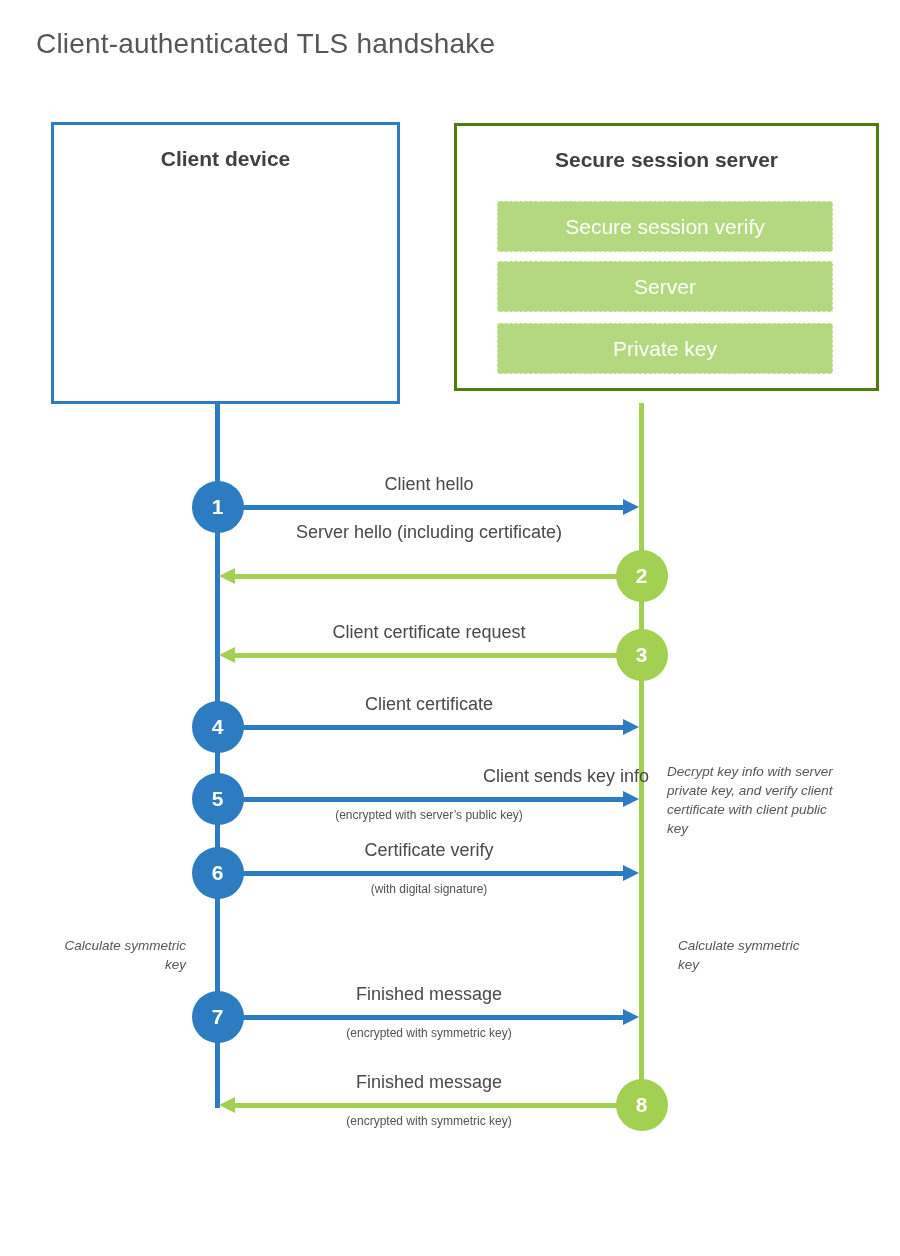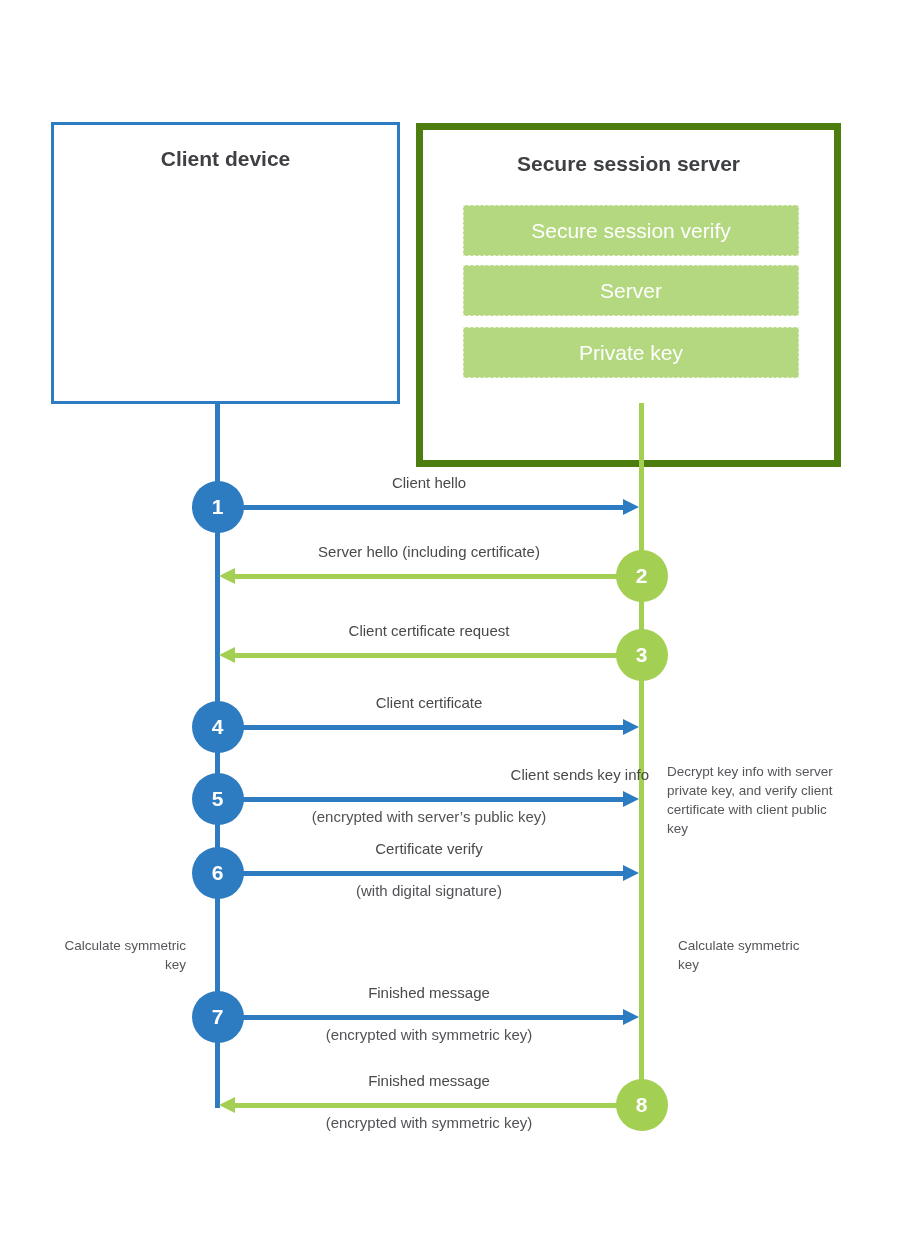--- a/index.html
+++ b/index.html
@@ -19,21 +19,21 @@
     font-weight: 300;
     color: #55565a;
     letter-spacing: 0.2px;
   }
   .entity-box {
     position: absolute;
     background: #ffffff;
     box-sizing: border-box;
   }
   .entity-box.client { left: 51px; top: 122px; width: 349px; height: 282px; border: 3px solid #2d7cc1; }
-  .entity-box.server { left: 416px; top: 123px; width: 425px; height: 344px; border: 7px solid #4d7c0f; }
+  .entity-box.server { left: 454px; top: 123px; width: 425px; height: 268px; border: 3px solid #4d7c0f; }
   .entity-title {
     margin-top: 22px;
     text-align: center;
     font-size: 21px;
     font-weight: bold;
     color: #3f4043;
   }
   .app-box {
     position: absolute;
     left: 34px; top: 74px;
@@ -64,57 +64,59 @@
   .msg-shaft { position: absolute; height: 5px; }
   .msg-shaft.blue  { background: #2d7cc1; }
   .msg-shaft.green { background: #a3cf52; }
   .msg-head { position: absolute; width: 0; height: 0; border-top: 8px solid transparent; border-bottom: 8px solid transparent; }
   .msg-head.right { border-left: 16px solid #2d7cc1; }
   .msg-head.left  { border-right: 16px solid #a3cf52; }
   .msg-label {
     position: absolute;
     left: 209px; width: 440px;
     text-align: center;
-    font-size: 15px;
+    font-size: 18px;
     color: #48494b;
   }
   .msg-sub {
     position: absolute;
     left: 209px; width: 440px;
     text-align: center;
-    font-size: 15px;
+    font-size: 12px;
     color: #515255;
   }
   .step-circle {
     position: absolute;
     width: 52px; height: 52px;
     border-radius: 50%;
     color: #ffffff;
     font-size: 21px;
     font-weight: bold;
     text-align: center;
     line-height: 52px;
   }
   .step-circle.blue  { background: #2d7cc1; }
   .step-circle.green { background: #a3cf52; }
   .note {
     position: absolute;
     font-size: 13.5px;
     color: #55565a;
     line-height: 1.42;
+    font-style: italic;
   }
   .note.decrypt { left: 667px; top: 762px; width: 172px; }
   .note.calc-left { left: 56px; top: 936px; width: 130px; text-align: right; }
   .note.calc-right { left: 678px; top: 936px; width: 130px; text-align: left; }
 </style>
 </head>
 <body>
 
 <div class="canvas">
 
+  <div class="page-title">Client-authenticated TLS handshake</div>
 
   <div class="entity-box client">
     <div class="entity-title">Client device</div>
   </div>
 
   <div class="entity-box server">
     <div class="entity-title">Secure session server</div>
     <div id="server-modules">
         <div class="module-bar" style="top: 75px;">Secure session verify</div>
         <div class="module-bar" style="top: 135px;">Server</div>
@@ -125,21 +127,21 @@
   <div class="vline blue"></div>
   <div class="vline green"></div>
 
   <div id="message-rows">
       <div class="msg-shaft blue" style="top: 505px; left: 217px; width: 407px;"></div>
       <div class="msg-head right" style="top: 499px; left: 623px;"></div>
       <div class="msg-label" style="top: 474px;">Client hello</div>
       <div class="step-circle blue" style="left: 191.5px; top: 481px;">1</div>
       <div class="msg-shaft green" style="top: 574px; left: 235px; width: 407px;"></div>
       <div class="msg-head left" style="top: 568px; left: 219px;"></div>
-      <div class="msg-label" style="top: 543px;">Server hello (including certificate)</div>
+      <div class="msg-label" style="top: 522px;">Server hello (including certificate)</div>
       <div class="step-circle green" style="left: 615.5px; top: 550px;">2</div>
       <div class="msg-shaft green" style="top: 653px; left: 235px; width: 407px;"></div>
       <div class="msg-head left" style="top: 647px; left: 219px;"></div>
       <div class="msg-label" style="top: 622px;">Client certificate request</div>
       <div class="step-circle green" style="left: 615.5px; top: 629px;">3</div>
       <div class="msg-shaft blue" style="top: 725px; left: 217px; width: 407px;"></div>
       <div class="msg-head right" style="top: 719px; left: 623px;"></div>
       <div class="msg-label" style="top: 694px;">Client certificate</div>
       <div class="step-circle blue" style="left: 191.5px; top: 701px;">4</div>
       <div class="msg-shaft blue" style="top: 797px; left: 217px; width: 407px;"></div>

